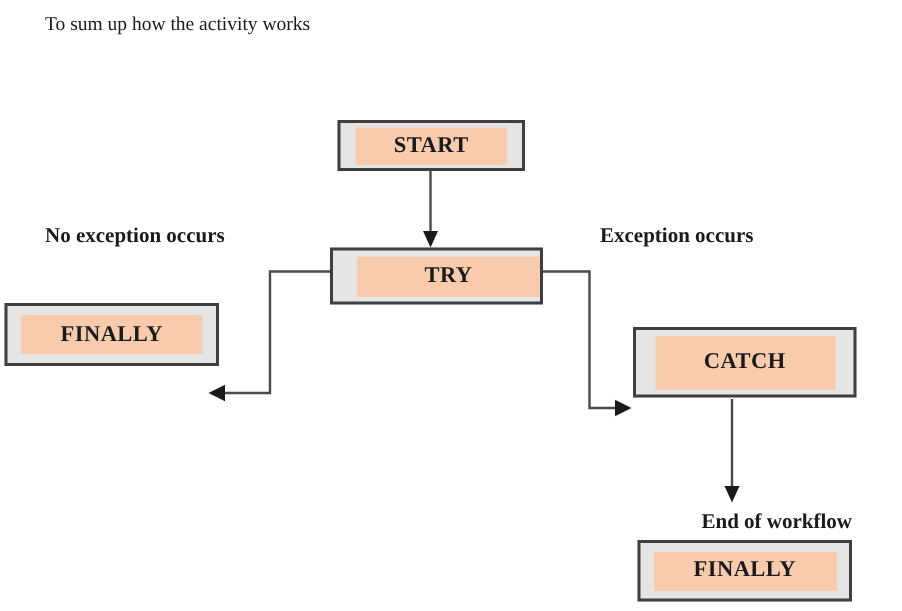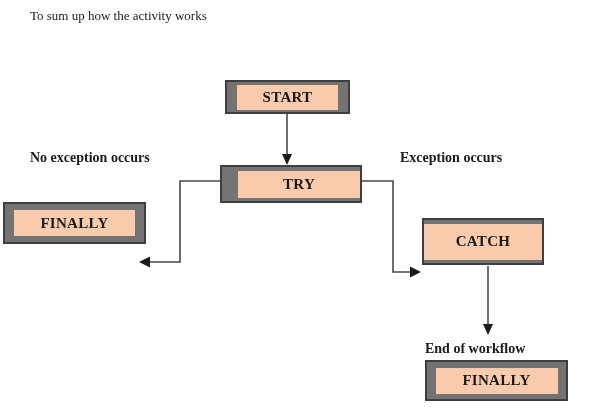--- a/index.html
+++ b/index.html
@@ -37,25 +37,25 @@
     position: absolute;
     font-size: 14px;
     font-weight: 700;
     white-space: nowrap;
   }
   .anno-no-exception { left: 30px; top: 150px; }
   .anno-exception   { left: 400px; top: 150px; }
   .anno-end-workflow {
     left: 425px; top: 341px;
     width: 143px;
-    text-align: left;
+    text-align: right;
   }
   .node-outer {
     position: absolute;
-    background: #737373;
+    background: #e5e5e5;
     border: 2px solid var(--node-border);
     display: flex;
     align-items: center;
     justify-content: center;
     box-sizing: border-box;
   }
   .node-inner {
     background: var(--node-fill);
     display: flex;
     align-items: center;
@@ -64,21 +64,21 @@
     font-size: 15px;
     letter-spacing: 0.3px;
     color: var(--text);
   }
   .node-start   { left: 225px; top: 80px;  width: 125px; height: 34px; }
   .node-start   .node-inner { width: 101px; height: 25px; }
   .node-try     { left: 220px; top: 165px; width: 142px; height: 38px; justify-content: flex-end; }
   .node-try     .node-inner { width: 122px; height: 27px; }
   .node-finally-left { left: 3px; top: 202px; width: 143px; height: 42px; }
   .node-finally-left .node-inner { width: 121px; height: 26px; }
-  .node-catch   { left: 422px; top: 218px; width: 122px; height: 47px; }
+  .node-catch   { left: 422px; top: 218px; width: 149px; height: 47px; }
   .node-catch   .node-inner { width: 120px; height: 36px; }
   .node-finally-bottom { left: 425px; top: 360px; width: 143px; height: 41px; }
   .node-finally-bottom .node-inner { width: 122px; height: 26px; }
   #connector-layer {
     position: absolute;
     left: 0; top: 0;
     width: 601px;
     height: 407px;
     pointer-events: none;
   }

